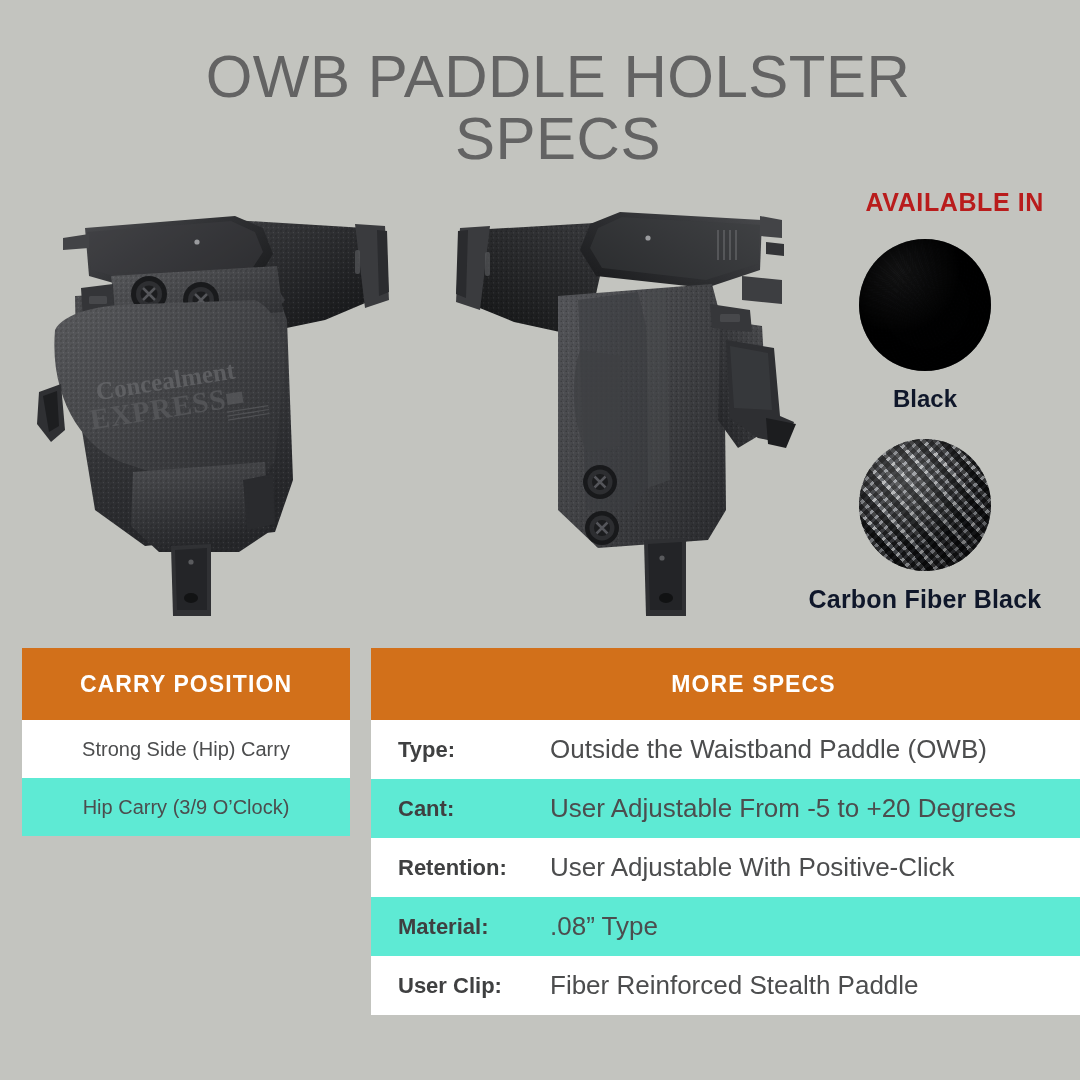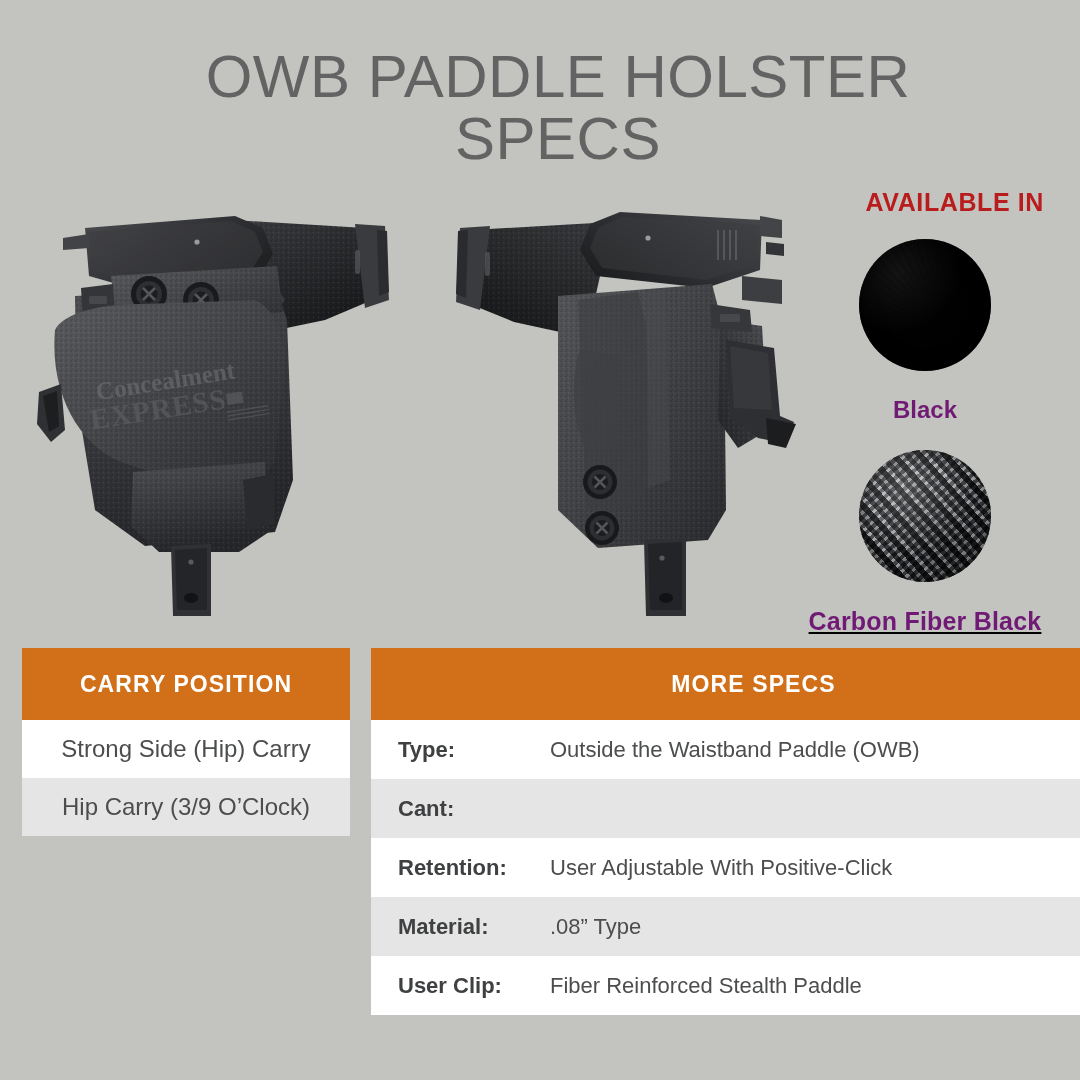--- a/index.html
+++ b/index.html
@@ -55,21 +55,21 @@
   }
   .available-title {
     color: #b91c1c;
     font-size: 25px;
     font-weight: bold;
     letter-spacing: 0.6px;
     text-align: right;
     padding-right: 16px;
   }
   .swatch-group { margin-top: 22px; text-align: center; }
-  .swatch-group.second { margin-top: 26px; text-decoration: underline; }
+  .swatch-group.second { margin-top: 26px; }
 
   .swatch {
     width: 132px; height: 132px;
     border-radius: 50%;
     margin: 0 auto;
     position: relative;
     overflow: hidden;
     background: #2e2f31;
     box-shadow: inset 0 0 18px rgba(0,0,0,.55);
   }
@@ -110,22 +110,22 @@
     mix-blend-mode: overlay;
   }
   .swatch.carbon::after {
     content:"";
     position:absolute; inset:0;
     background: radial-gradient(circle at 35% 28%, rgba(255,255,255,.22), transparent 55%),
                 radial-gradient(circle at 70% 78%, rgba(0,0,0,.35), transparent 60%);
   }
 
   .swatch-label {
-    margin-top: 25px;
-    color: #701a75;
+    margin-top: 14px;
+    color: #0f172a;
     font-size: 24px;
     font-weight: bold;
     text-align: center;
     white-space: nowrap;
   }
   .swatch-label.wide { font-size: 25px; letter-spacing: .2px; }
 
   
   .tables { position: absolute; left: 0; top: 648px; width: 1080px; }
 
@@ -143,40 +143,40 @@
     height: 72px;
     line-height: 72px;
   }
 
   .row {
     background: #ffffff;
     color: #4c4d4e;
     display: flex;
     align-items: center;
   }
-  .row.alt { background: #e5e5e5; }
+  .row.alt { background: #5eead4; }
 
   .table.carry .row {
     height: 58px;
     justify-content: center;
-    font-size: 24px;
+    font-size: 20px;
     font-weight: 400;
   }
 
   .table.specs .row { height: 59px; padding-left: 27px; }
   .table.specs .row-label {
     font-size: 22px;
     font-weight: bold;
     color: #3f4041;
     width: 152px;
     flex: 0 0 152px;
     white-space: nowrap;
   }
   .table.specs .row-value {
-    font-size: 22px;
+    font-size: 26px;
     font-weight: 400;
     color: #4c4d4e;
     white-space: nowrap;
   }
 </style>
 </head>
 <body>
 
 <div class="title">
   <span class="line">OWB PADDLE HOLSTER</span>
@@ -403,20 +403,21 @@
 
   <div class="table specs">
     <div class="table-head">MORE SPECS</div>
 
     <div class="row">
       <span class="row-label">Type:</span>
       <span class="row-value">Outside the Waistband Paddle (OWB)</span>
     </div>
     <div class="row alt">
       <span class="row-label">Cant:</span>
+      <span class="row-value">User Adjustable From -5 to +20 Degrees</span>
     </div>
     <div class="row">
       <span class="row-label">Retention:</span>
       <span class="row-value">User Adjustable With Positive-Click</span>
     </div>
     <div class="row alt">
       <span class="row-label">Material:</span>
       <span class="row-value">.08” Type</span>
     </div>
     <div class="row">

